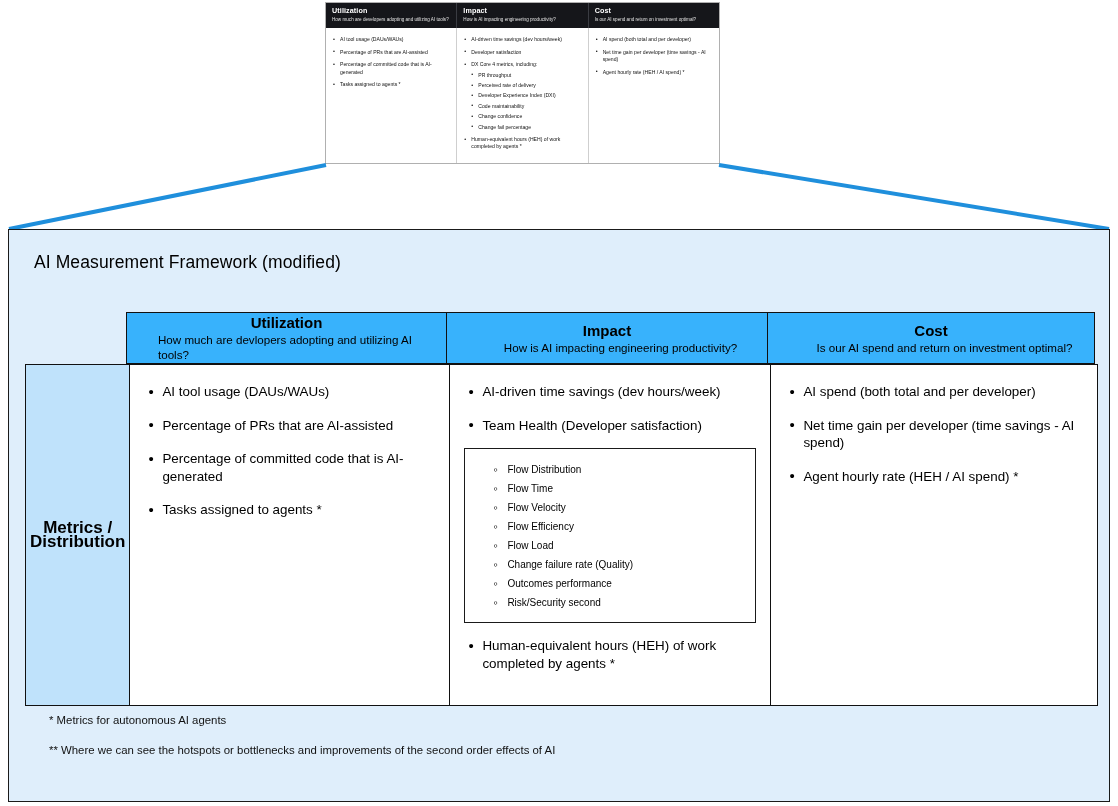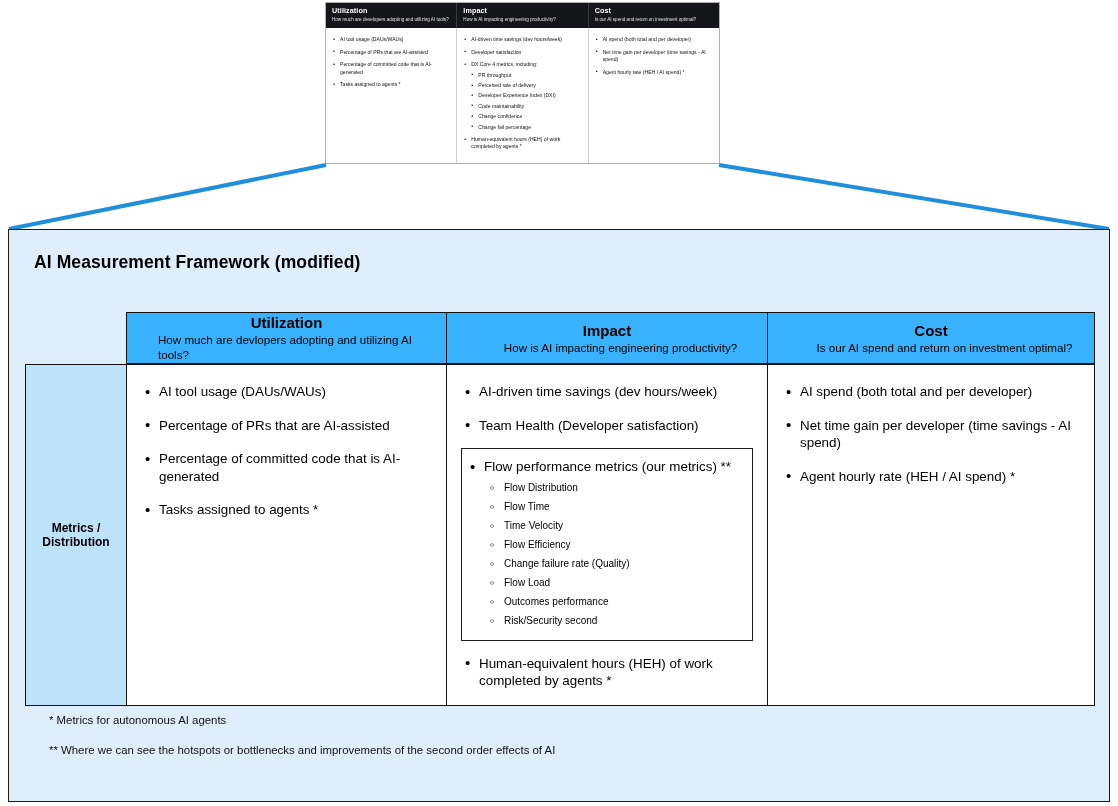--- a/index.html
+++ b/index.html
@@ -108,21 +108,21 @@
     position: absolute;
     left: 8px; top: 229px;
     width: 1102px; height: 573px;
     background: #dfeefb;
     border: 1.5px solid #1a1a1a;
   }
   #panel-title {
     position: absolute;
     left: 25px; top: 22px;
     font-size: 17.5px;
-    font-weight: bold;
+    font-weight: normal;
     letter-spacing: 0.1px;
     color: #000000;
   }
 
   
   #framework-table {
     position: absolute;
     left: 16px; top: 82px;
     width: 1070px;
   }
@@ -163,21 +163,21 @@
     flex: 0 0 101px;
     background: #bfe2fb;
     border: 1.2px solid #111111;
     border-right-width: 0;
     display: flex;
     align-items: center;
     justify-content: center;
     text-align: center;
   }
   #metrics-label-text {
-    font-size: 12px;
+    font-size: 17px;
     font-weight: bold;
     line-height: 14px;
     padding: 0 4px;
   }
   .body-cell {
     background: #ffffff;
     border: 1.2px solid #111111;
     border-right-width: 0;
     padding: 18px 14px 14px 14px;
   }
@@ -379,32 +379,27 @@
         </ul>
       </div>
 
       <div class="body-cell col-impact">
         <ul class="main-ul">
           <li>AI-driven time savings (dev hours/week)</li>
           <li>Team Health (Developer satisfaction)</li>
         </ul>
 
         <div id="flow-box">
-          <ul class="flow-ul">
-            <li class="flow-parent">
-              <span>Flow performance metrics (our metrics) **</span>
-            </li>
-          </ul>
           <ul class="flow-sub">
             <li>Flow Distribution</li>
             <li>Flow Time</li>
-            <li>Time Velocity</li>
+            <li>Flow Velocity</li>
             <li>Flow Efficiency</li>
+            <li>Flow Load</li>
             <li>Change failure rate (Quality)</li>
-            <li>Flow Load</li>
             <li>Outcomes performance</li>
             <li>Risk/Security second</li>
           </ul>
         </div>
 
         <ul class="after-box-ul">
           <li>Human-equivalent hours (HEH) of work completed by agents *</li>
         </ul>
       </div>
 

